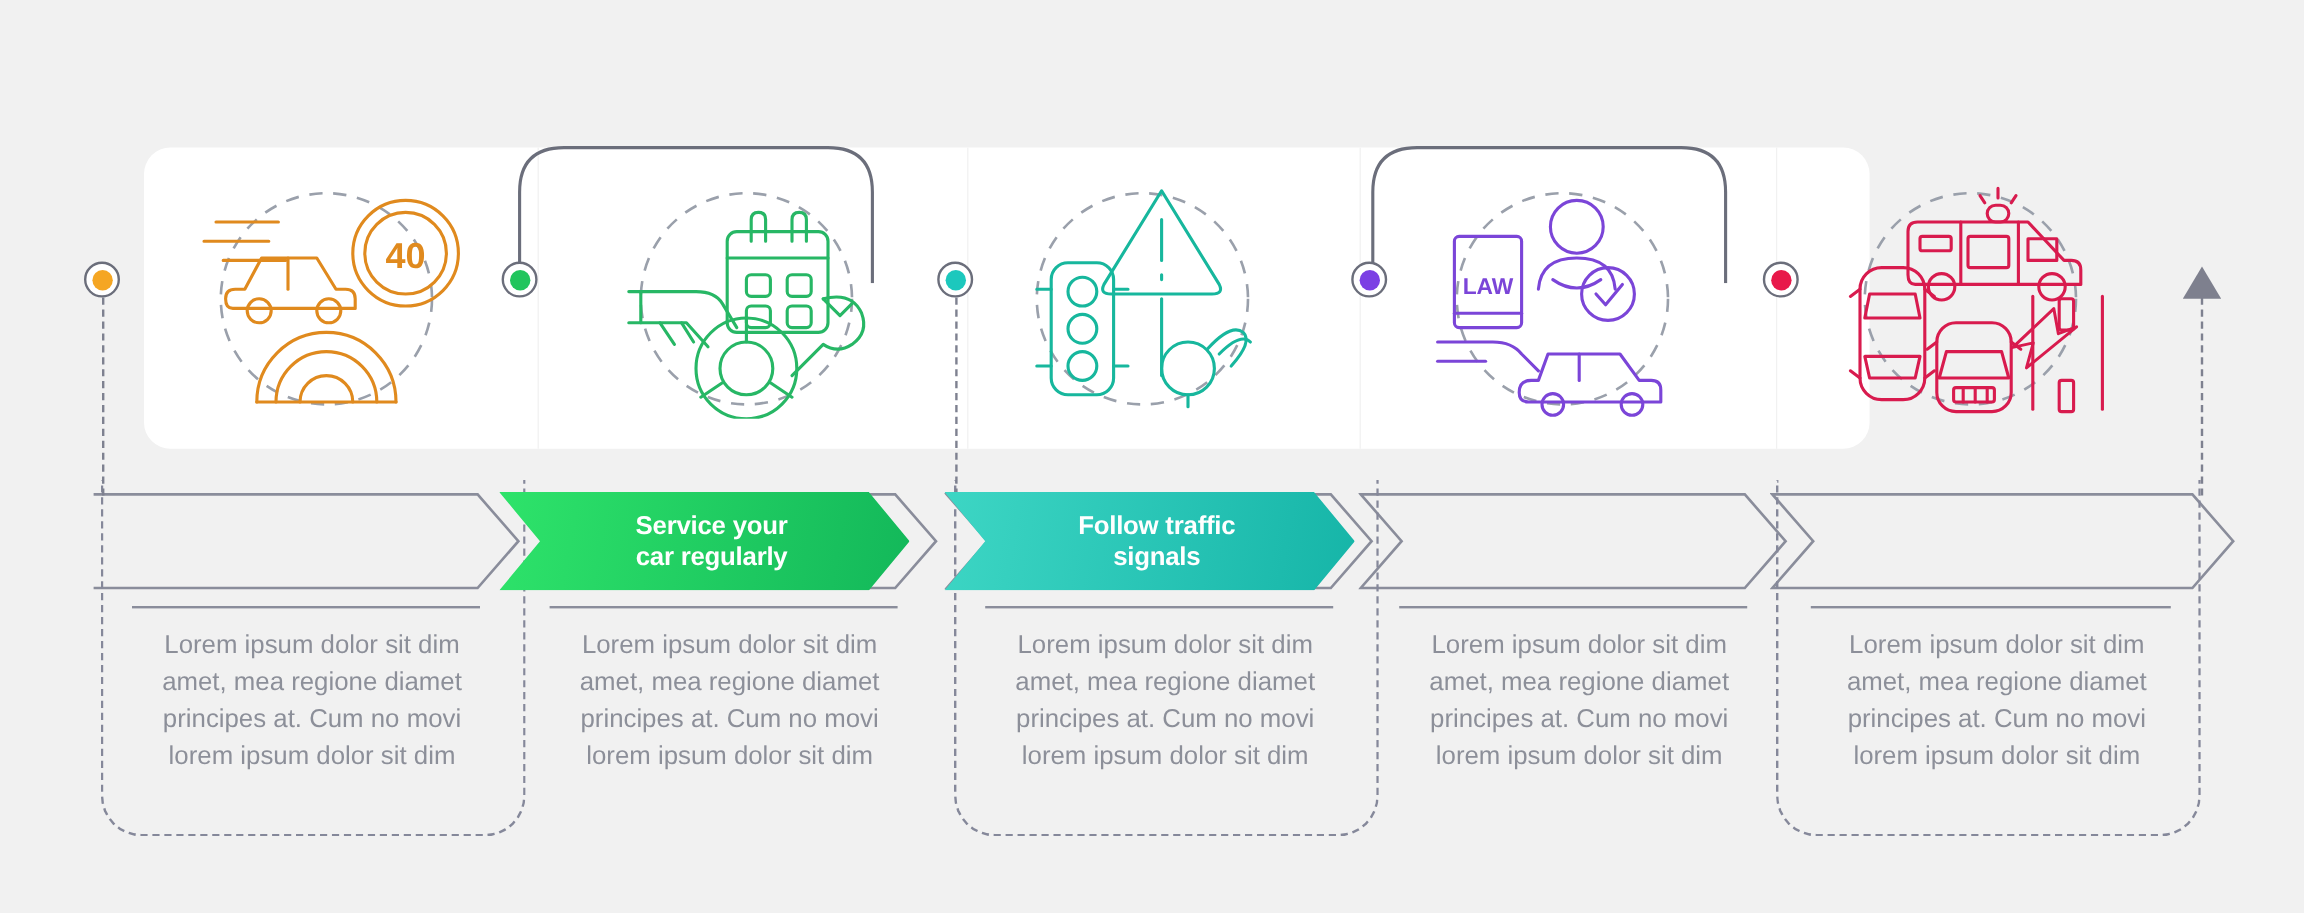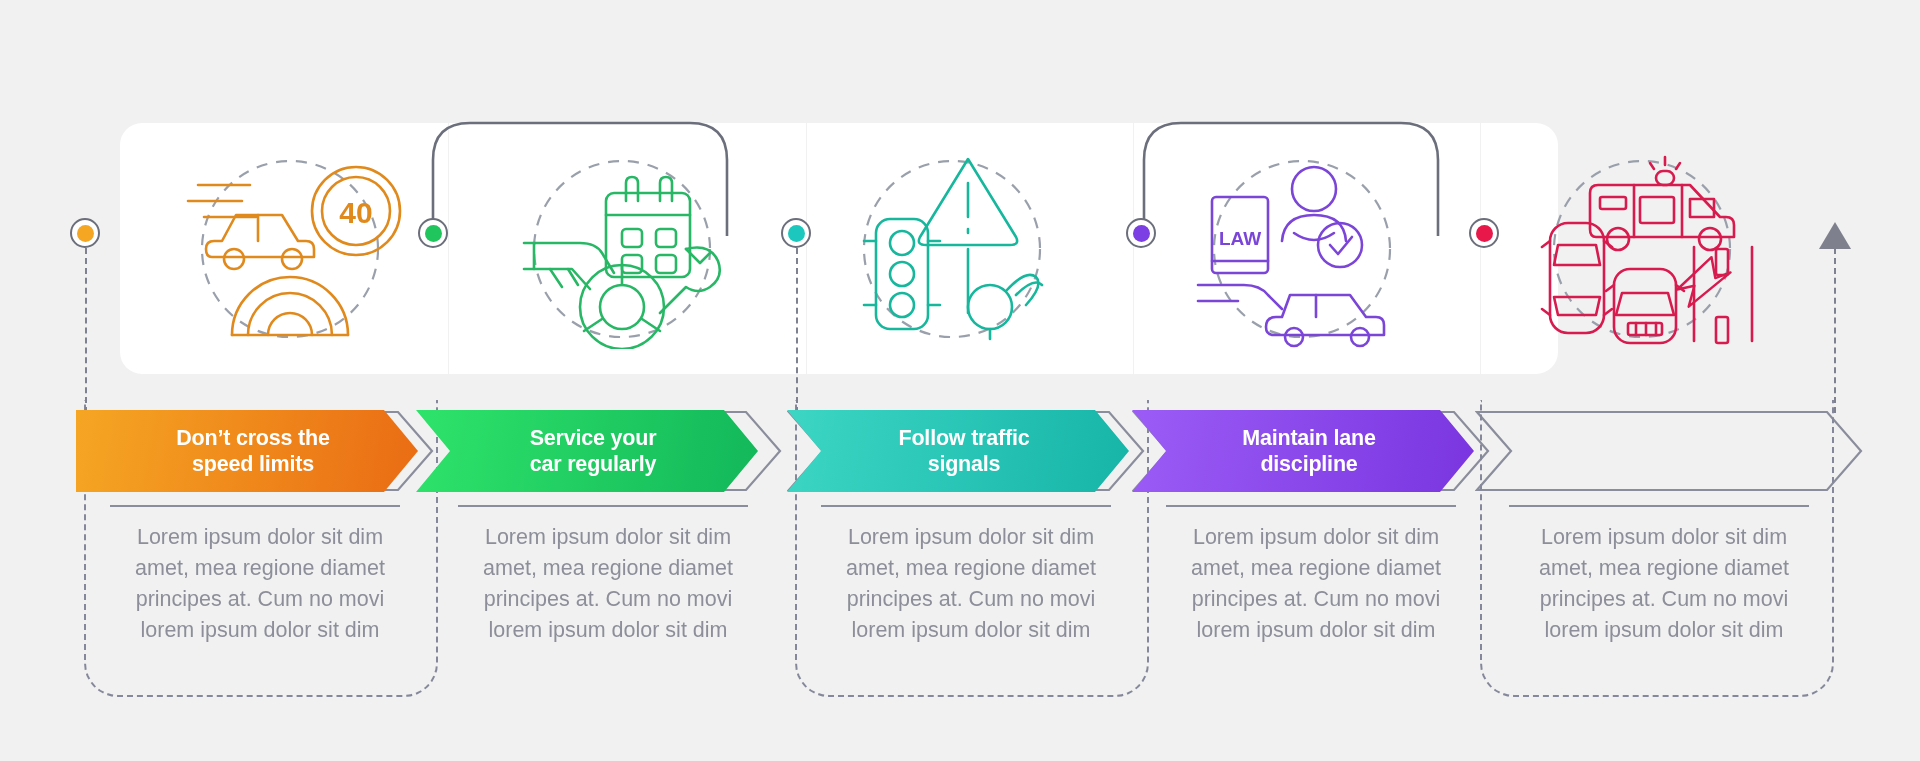--- a/index.html
+++ b/index.html
@@ -142,21 +142,21 @@
   <div class="dbracket" style="left:84px; top:400px; width:354px; height:297px;"></div>
   <div class="dbracket" style="left:795px; top:400px; width:354px; height:297px;"></div>
   <div class="dbracket" style="left:1480px; top:400px; width:354px; height:297px;"></div>
 
   <div class="card-band"></div>
   <div class="card-split" style="left:448px;"></div>
   <div class="card-split" style="left:806px;"></div>
   <div class="card-split" style="left:1133px;"></div>
   <div class="card-split" style="left:1480px;"></div>
 
-  <div class="icon-cell" style="left:168px; width:250px;text-decoration:underline;">
+  <div class="icon-cell" style="left:150px; width:250px;text-decoration:underline;">
     <svg width="230" height="200" viewBox="0 0 230 200">
       <g fill="none" stroke="#9aa0ab" stroke-width="2.2" stroke-dasharray="11 9">
         <circle cx="112" cy="100" r="88"></circle>
       </g>
       <g fill="none" stroke="#e08a1e" stroke-width="2.6" stroke-linecap="round" stroke-linejoin="round">
 
         <path d="M20,36 L72,36 M10,52 L64,52 M26,68 L78,68"></path>
 
         <path d="M44,92 L58,66 L104,66 L120,92 L128,92 Q136,92 136,100 L136,108 L34,108 Q28,108 28,100 Q28,92 36,92 Z"></path>
         <path d="M80,66 L80,92"></path>
@@ -326,42 +326,30 @@
   <svg class="chev-outline" style="left:787px; width:360px;" width="360" height="82">
     <path d="M2,2 L322,2 L356,41 L322,80 L2,80 L36,41 Z" fill="none" stroke="#8a8d9b" stroke-width="2.2"></path>
   </svg>
   <svg class="chev-outline" style="left:1132px; width:360px;" width="360" height="82">
     <path d="M2,2 L322,2 L356,41 L322,80 L2,80 L36,41 Z" fill="none" stroke="#8a8d9b" stroke-width="2.2"></path>
   </svg>
   <svg class="chev-outline" style="left:1475px; width:390px;" width="390" height="82">
     <path d="M2,2 L352,2 L386,41 L352,80 L2,80 L36,41 Z" fill="none" stroke="#8a8d9b" stroke-width="2.2"></path>
   </svg>
 
-  <div class="chev-wrap" style="left:76px; width:342px; z-index:5;">
-    <div class="chev first" style="background:linear-gradient(100deg,#f5a623 0%,#ea6c14 100%);">
-      <span class="chev-label">Don’t cross the
-speed limits</span>
-    </div>
-  </div>
   <div class="chev-wrap" style="left:416px; width:342px; z-index:5;">
     <div class="chev" style="background:linear-gradient(100deg,#2ee36a 0%,#13b85a 100%);">
       <span class="chev-label">Service your
 car regularly</span>
     </div>
   </div>
   <div class="chev-wrap" style="left:787px; width:342px; z-index:5;">
     <div class="chev" style="background:linear-gradient(100deg,#3dd6c4 0%,#16b5a8 100%);">
       <span class="chev-label">Follow traffic
 signals</span>
-    </div>
-  </div>
-  <div class="chev-wrap" style="left:1132px; width:342px; z-index:5;">
-    <div class="chev" style="background:linear-gradient(100deg,#9b5cf6 0%,#7a35e0 100%);">
-      <span class="chev-label">Maintain lane
-discipline</span>
     </div>
   </div>
 
   <div class="rule" style="left:110px; top:505px; width:290px;"></div>
   <div class="rule" style="left:458px; top:505px; width:290px;"></div>
   <div class="rule" style="left:821px; top:505px; width:290px;"></div>
   <div class="rule" style="left:1166px; top:505px; width:290px;"></div>
   <div class="rule" style="left:1509px; top:505px; width:300px;"></div>
 
   <div class="body-text" style="left:110px; width:300px;">Lorem ipsum dolor sit dim

